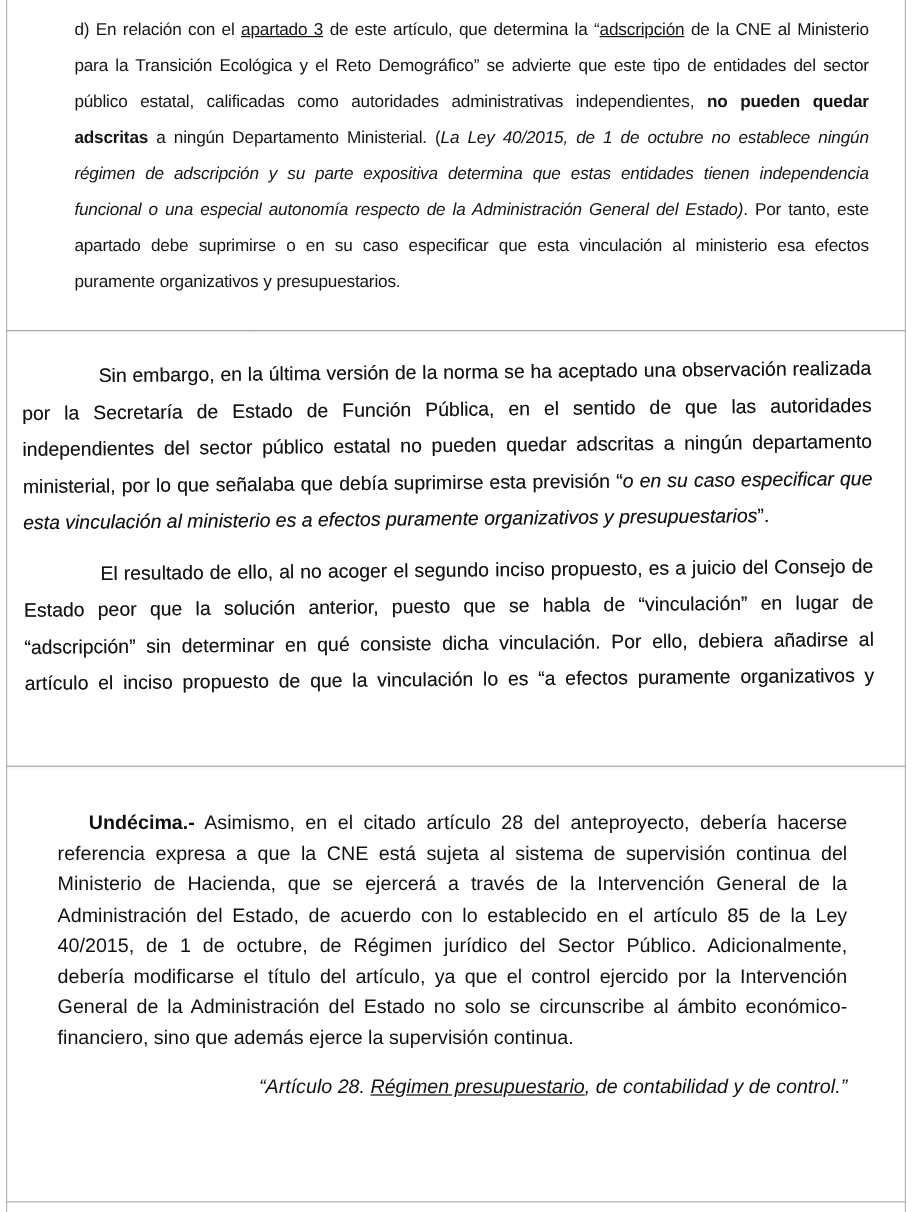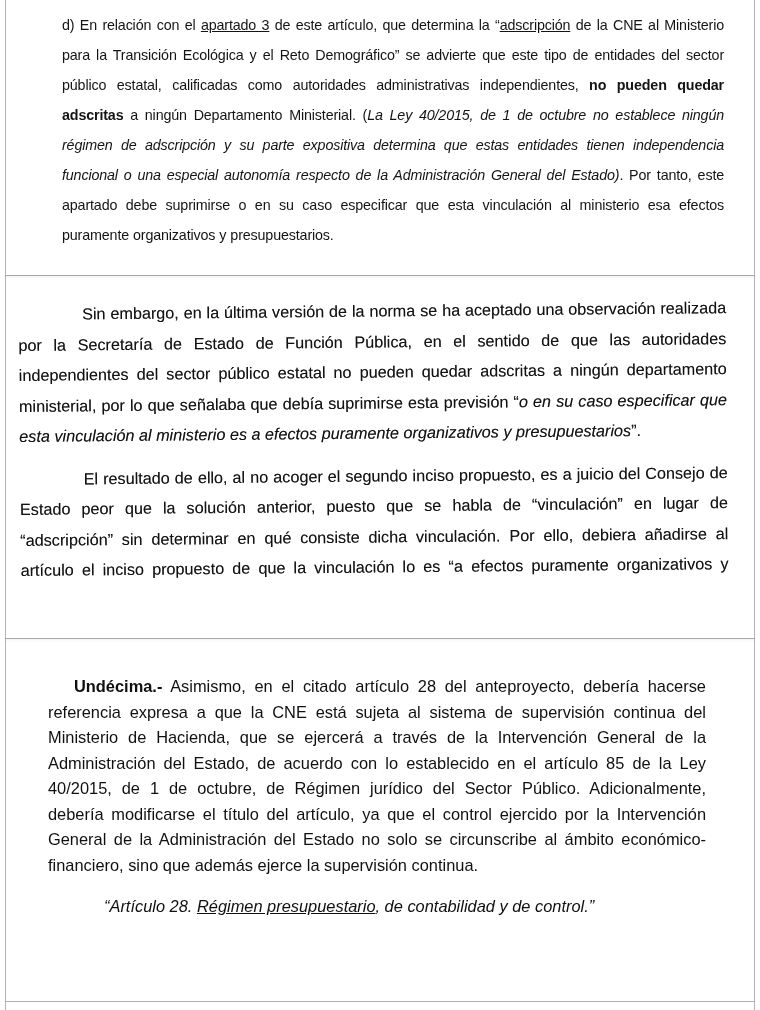--- a/index.html
+++ b/index.html
@@ -134,21 +134,21 @@
     font-size: 16.4px;
     line-height: 25.5px;
     text-align: justify;
     color: #101010;
   }
   .block-c p.para2 {
     margin-top: 16px;
   }
   .block-c p.quote {
     margin-top: 12px;
-    text-align: left;
+    text-align: right;
     padding-left: 56px;
     font-style: italic;
   }
   .block-c .lead-indent::before {
     content: "";
     display: inline-block;
     width: 26px;
   }
   .block-c .lead-indent2::before {
     content: "";

